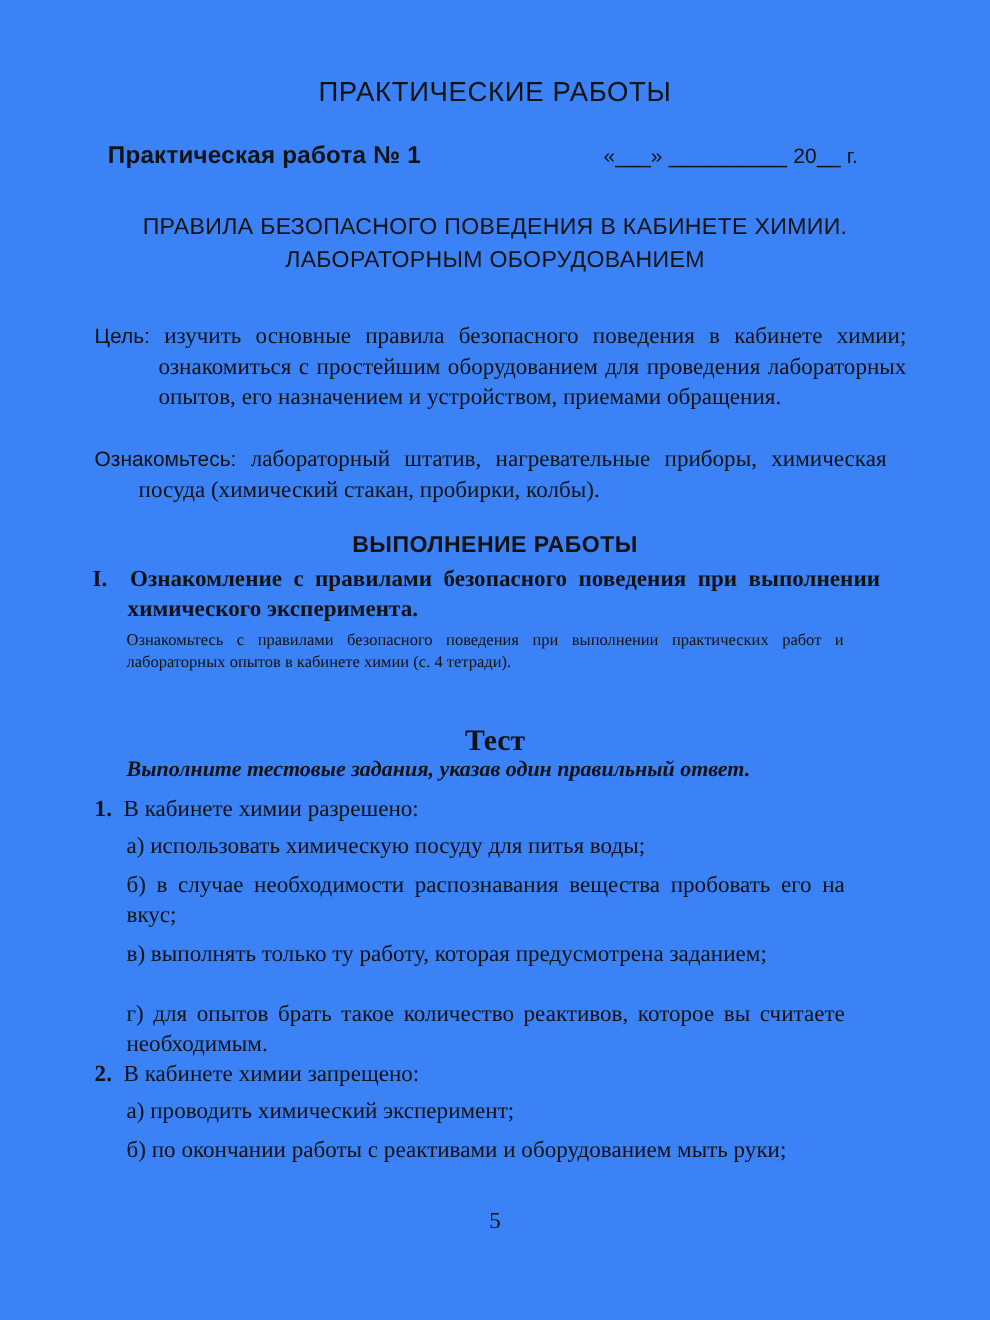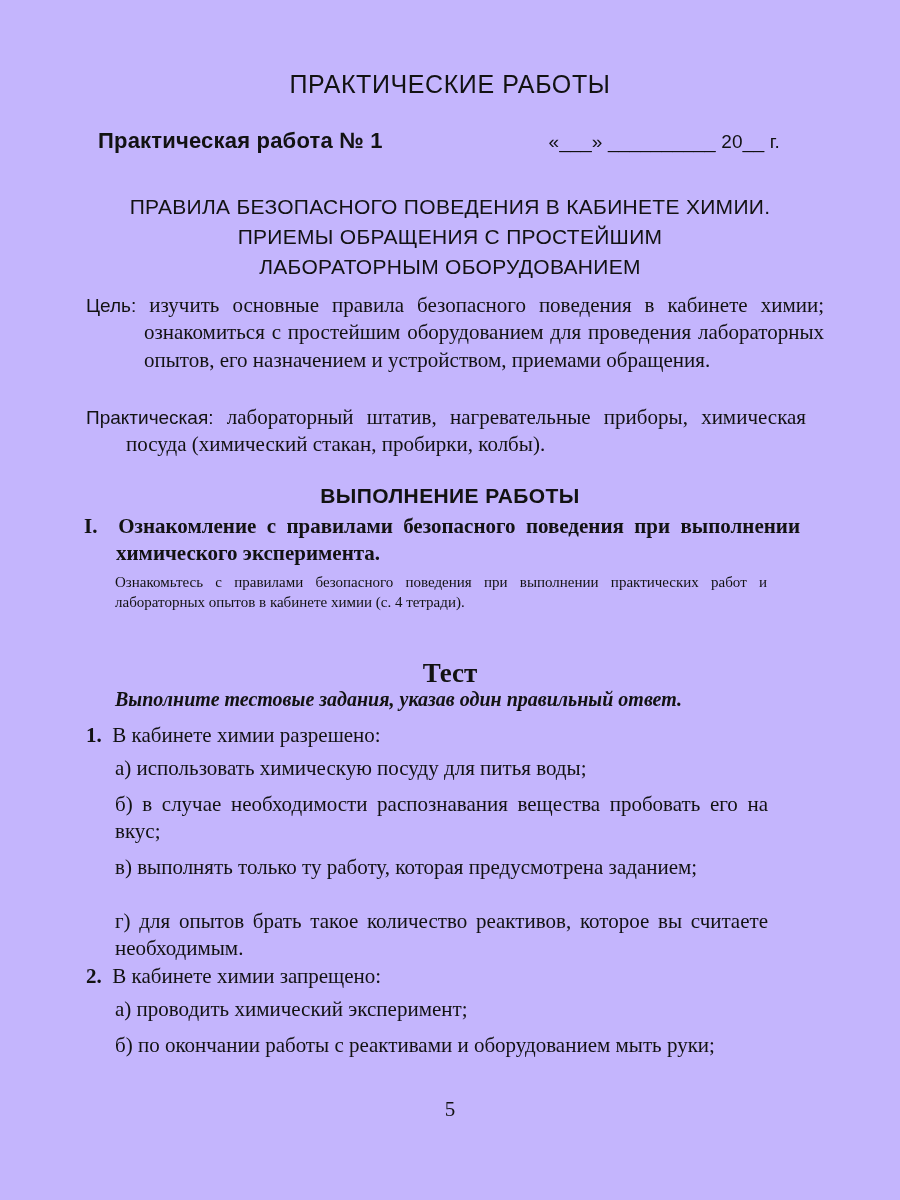--- a/index.html
+++ b/index.html
@@ -5,21 +5,21 @@
 <style>
   html, body {
     margin: 0;
     padding: 0;
     background: #ffffff;
   }
   .page {
     position: relative;
     width: 900px;
     height: 1200px;
-    background: #c4b5fd;
+    background: #3b82f6;
     overflow: hidden;
     box-sizing: border-box;
     color: #121212;
   }
 
   
   .sans  { font-family: "Liberation Sans", "DejaVu Sans", sans-serif; }
   .serif { font-family: "Liberation Serif", "DejaVu Serif", serif; }
   .center { text-align: center; }
   .just   { text-align: justify; }
@@ -184,30 +184,29 @@
 
   <div class="work-header">
     <div class="work-number sans">Практическая работа № 1</div>
     <div class="date-line sans">
       <span>«</span><span class="u">___</span><span>»</span>&nbsp;<span class="u">__________</span>&nbsp;<span>20</span><span class="u">__</span>&nbsp;<span>г.</span>
     </div>
   </div>
 
   <div class="work-title sans center">
     <div>ПРАВИЛА БЕЗОПАСНОГО ПОВЕДЕНИЯ В КАБИНЕТЕ ХИМИИ.</div>
-    <div>ПРИЕМЫ ОБРАЩЕНИЯ С ПРОСТЕЙШИМ</div>
     <div>ЛАБОРАТОРНЫМ ОБОРУДОВАНИЕМ</div>
   </div>
 
   <div class="block serif hang just" style="top:292px;">
     <span class="lbl">Цель:</span>&nbsp;<span>изучить основные правила безопасного поведения в кабинете химии; ознакомиться с простейшим оборудованием для проведения лабораторных опытов, его назначением и устройством, приемами обращения.</span>
   </div>
 
   <div class="block serif hang-equip just" style="top:404px;">
-    <span class="lbl">Практическая:</span>&nbsp;<span>лабораторный штатив, нагревательные приборы, химическая посуда (химический стакан, пробирки, колбы).</span>
+    <span class="lbl">Ознакомьтесь:</span>&nbsp;<span>лабораторный штатив, нагревательные приборы, химическая посуда (химический стакан, пробирки, колбы).</span>
   </div>
 
   <div class="section-head sans center">ВЫПОЛНЕНИЕ РАБОТЫ</div>
 
   <div class="roman-item serif just">
     <span class="marker">I.</span>&nbsp;&nbsp;<span>Ознакомление с правилами безопасного поведения при выполнении химического эксперимента.</span>
   </div>
 
   <div class="para serif just" style="top:573px;">Ознакомьтесь с правилами безопасного поведения при выполнении практических работ и лабораторных опытов в кабинете химии (с. 4 тетради).</div>
 

